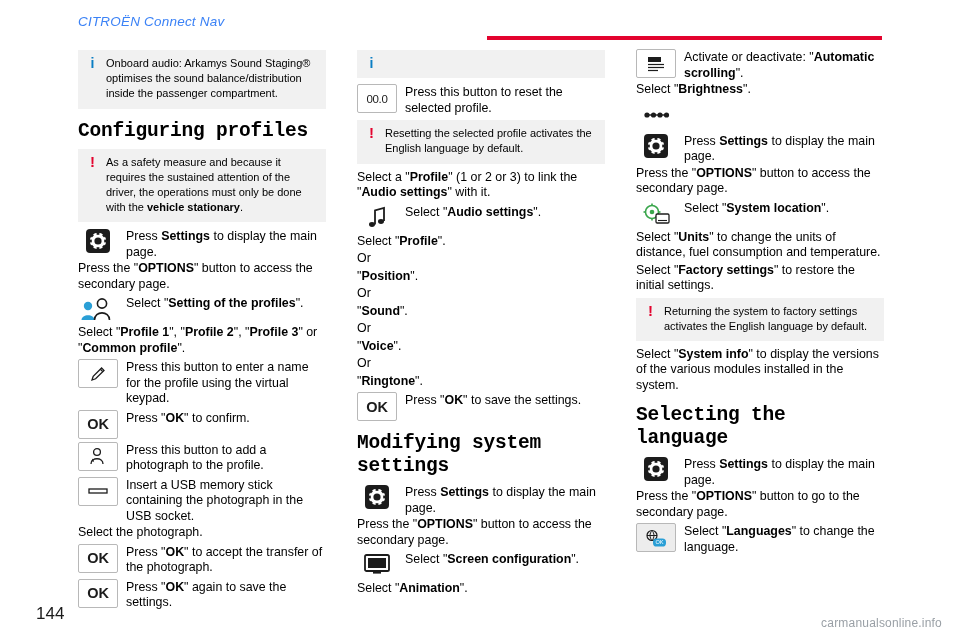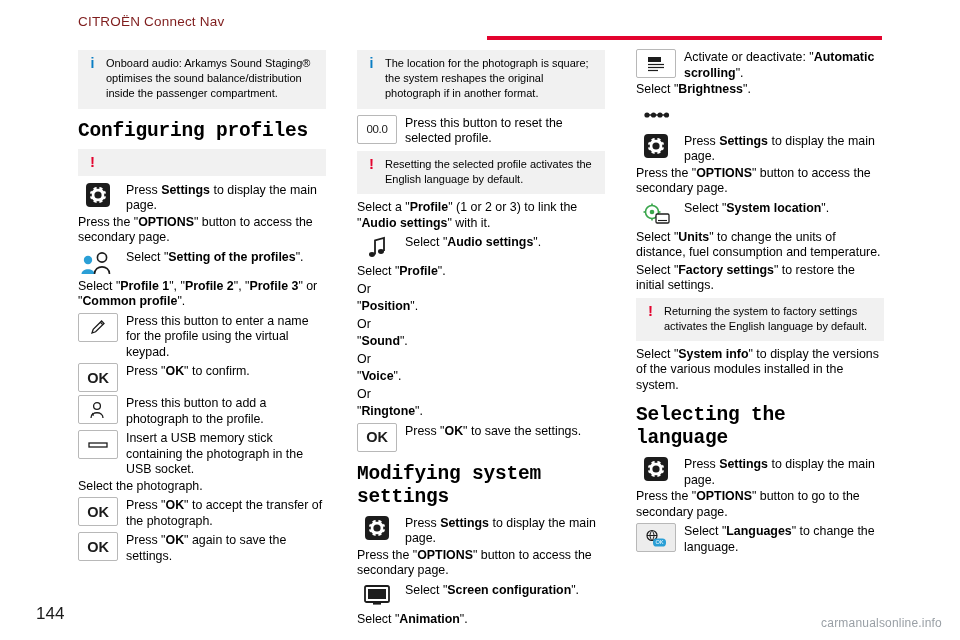--- a/index.html
+++ b/index.html
@@ -25,22 +25,23 @@
   
   .header {
     position: absolute;
     top: 14px;
     left: 78px;
     right: 78px;
     height: 24px;
   }
   .header-title {
     font-size: 13.5px;
-    color: #7f1d1d;
+    color: #3b82f6;
     letter-spacing: 0.2px;
+    font-style: italic;
   }
   .header-rule {
     position: absolute;
     top: 22px;
     left: 409px;
     right: 0;
     height: 4px;
     background: #e3032e;
   }
   
@@ -185,20 +186,21 @@
 
       <div class="note">
         <div class="note-mark mark-info">i</div>
         <div class="notetext">Onboard audio: Arkamys Sound Staging® optimises the sound balance/distribution inside the passenger compartment.</div>
       </div>
 
       <div class="h2">Configuring profiles</div>
 
       <div class="note">
         <div class="note-mark mark-warn">!</div>
+        <div class="notetext"><span>As a safety measure and because it requires the sustained attention of the driver, the operations must only be done with the </span><b>vehicle stationary</b><span>.</span></div>
       </div>
 
       <div class="iconrow">
         <div class="ic">
           <svg width="40" height="29" viewBox="0 0 40 29">
             <rect x="8" y="1" width="24" height="24" rx="4" fill="#1c1c1c"></rect>
             <circle cx="20" cy="13" r="8.2" fill="#ffffff"></circle>
             <circle cx="20" cy="13" r="3.6" fill="#1c1c1c"></circle>
             <g fill="#1c1c1c">
               <rect x="18.6" y="3.4" width="2.8" height="3.4"></rect>
@@ -290,21 +292,20 @@
         </div>
         <div class="txt"><span>Press "</span><b>OK</b><span>" again to save the settings.</span></div>
       </div>
 
     </div>
 
     <div class="col col2">
 
       <div class="note">
         <div class="note-mark mark-info">i</div>
-        <div class="notetext">The location for the photograph is square; the system reshapes the original photograph if in another format.</div>
       </div>
 
       <div class="iconrow">
         <div class="ic">
           <div class="btnbox num">
               <span>00.0</span>
             </div>
         </div>
         <div class="txt">Press this button to reset the selected profile.</div>
       </div>

